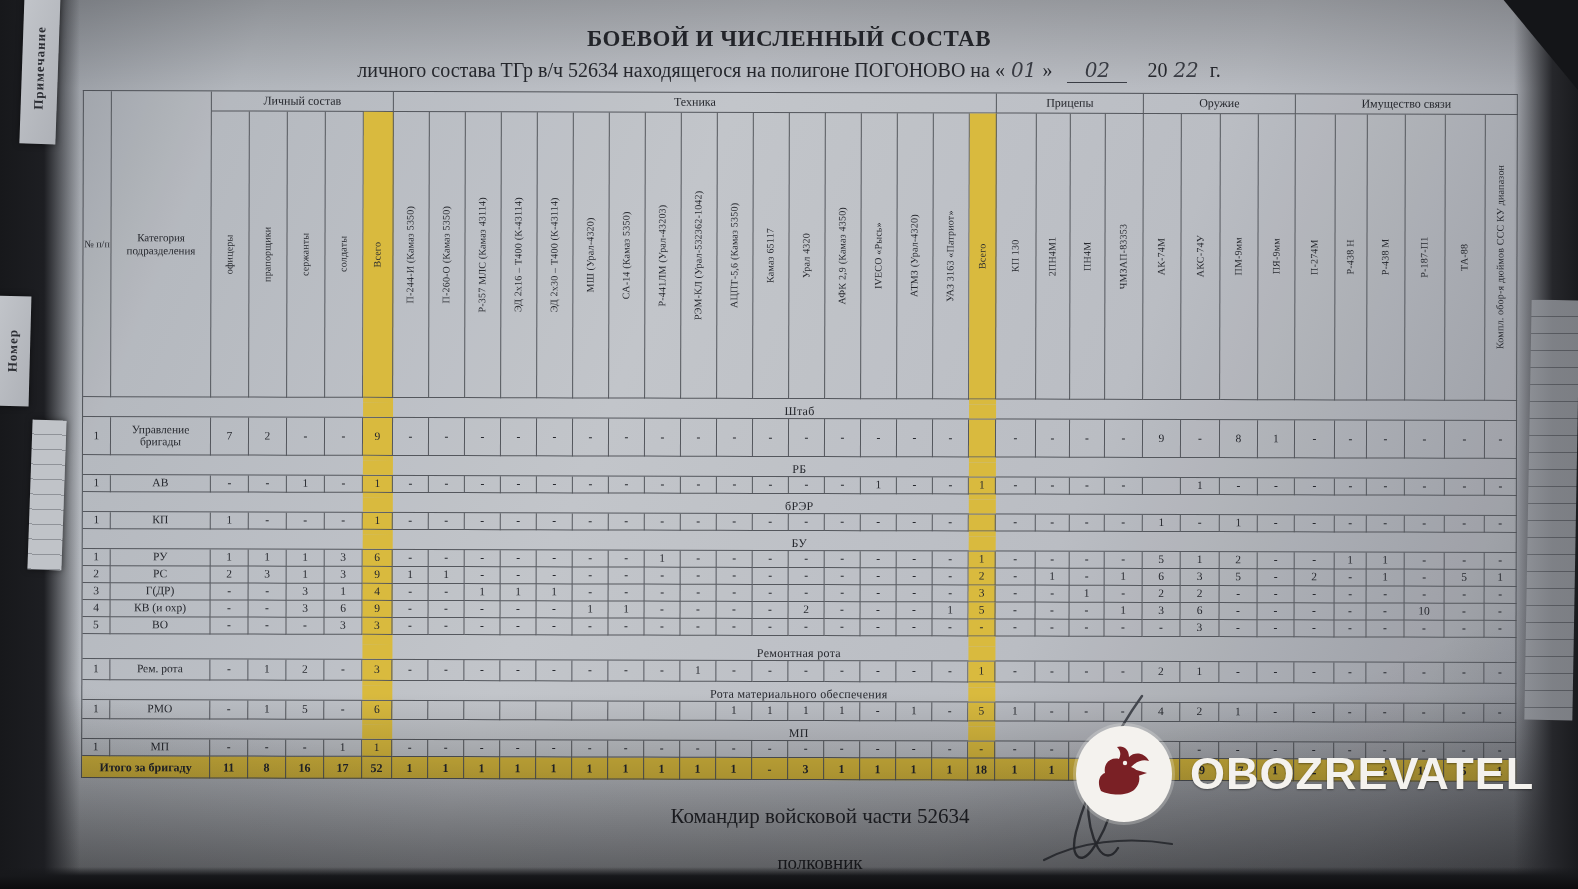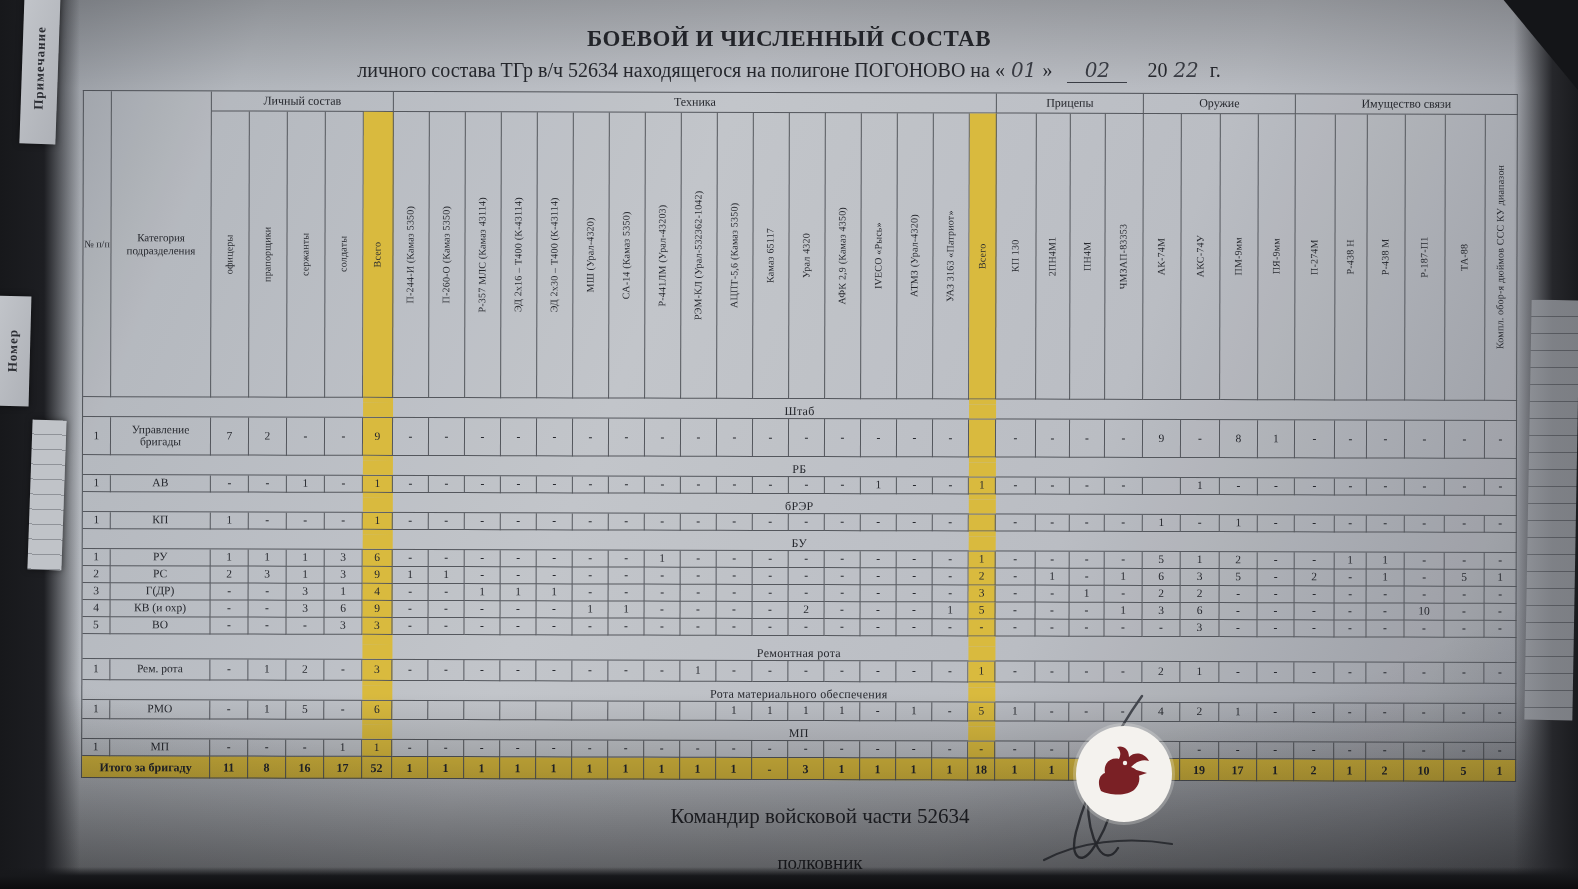--- a/index.html
+++ b/index.html
@@ -765,20 +765,21 @@
   </svg>
 
   <div id="wm">
     <div id="wm-circle">
       <svg width="70" height="70" viewBox="0 0 70 70">
         <path d="M12 52 C20 56 38 58 46 50 C54 42 50 30 42 28 C48 22 54 20 60 22 C56 14 46 12 40 18 C40 10 34 6 28 8 C32 12 32 16 30 20 C22 18 14 24 16 34 C10 36 8 44 12 52 Z" fill="#7a2025"></path>
         <path d="M44 30 L58 34 L46 38 Z" fill="#7a2025"></path>
         <circle cx="36" cy="24" r="2.2" fill="#f4f2ee"></circle>
       </svg>
     </div>
+    <div id="wm-text">OBOZREVATEL</div>
   </div>
 
   <div id="vignette"></div>
 
   <div class="edge" id="edge-left">
     <div class="sliver" id="sliver-note">
       <span class="vtext">Примечание</span>
     </div>
     <div class="sliver" id="sliver-num">
       <span class="vtext">Номер</span>

